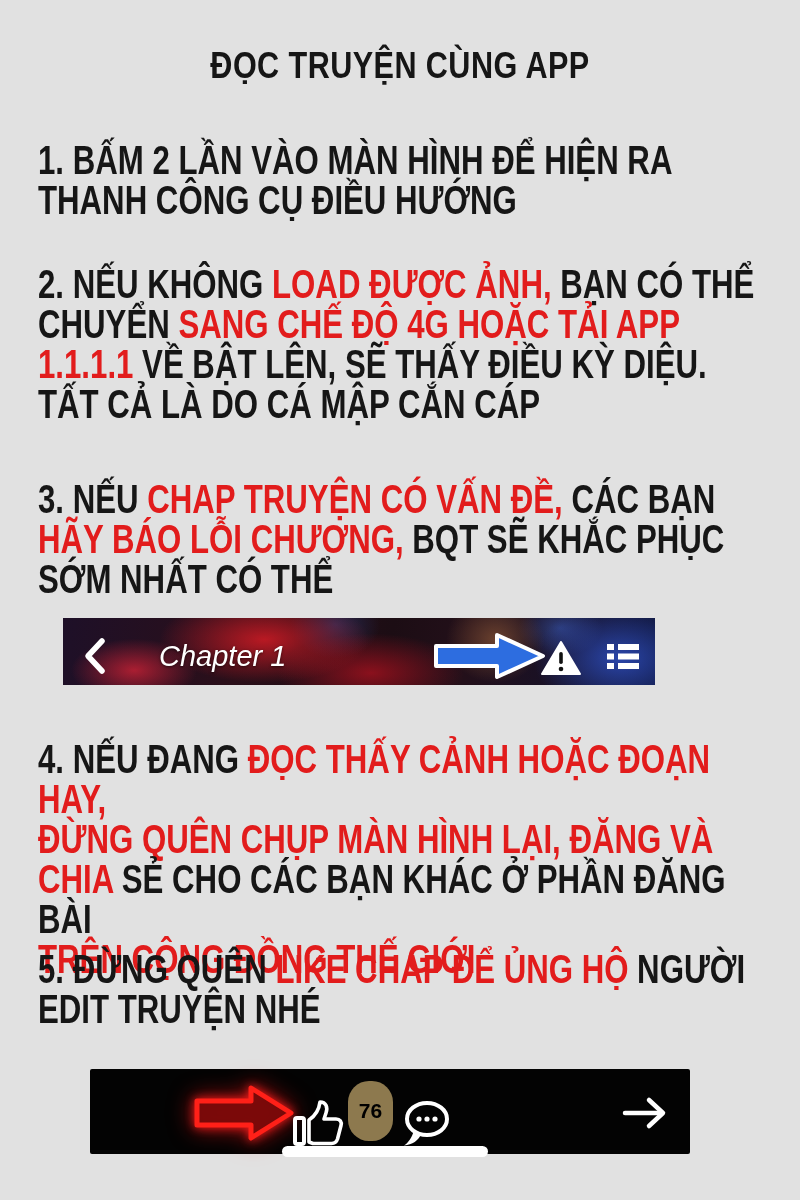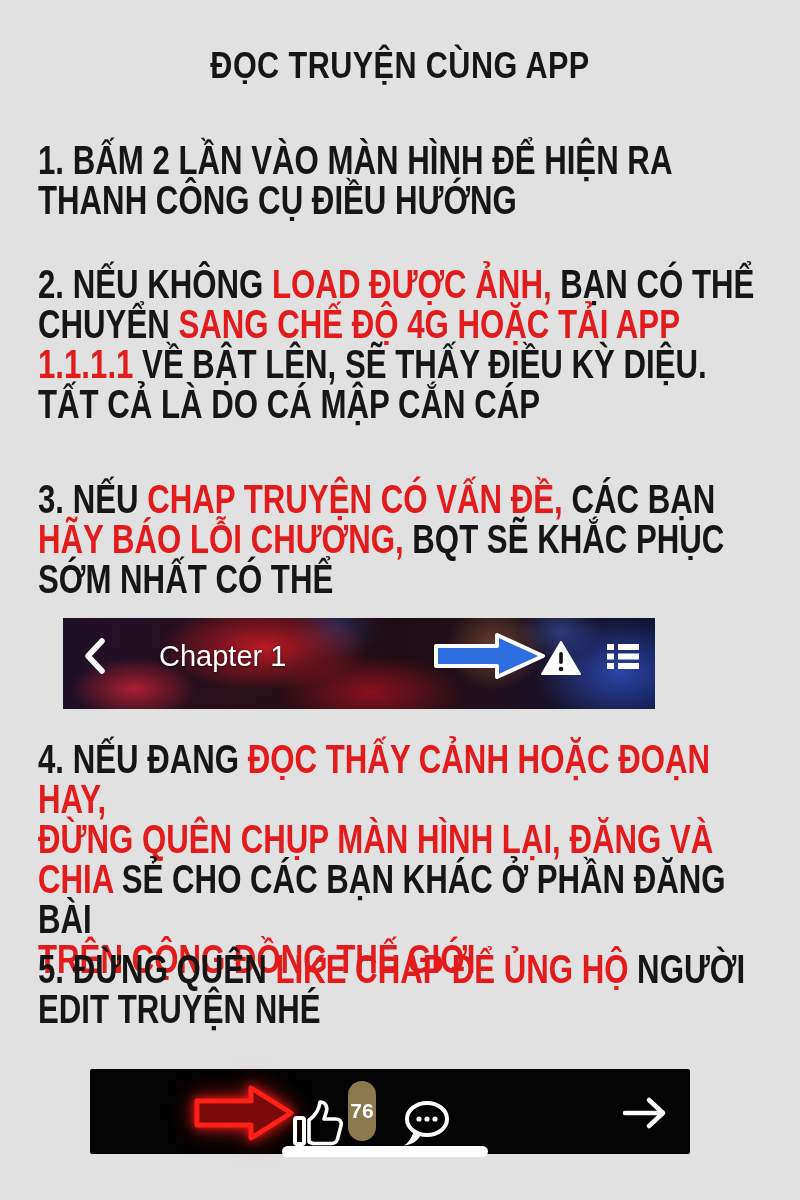--- a/index.html
+++ b/index.html
@@ -18,55 +18,56 @@
 
   .page-title{
     position:absolute;left:0;top:46px;width:800px;text-align:center;
     font-weight:bold;font-size:36px;line-height:40px;color:var(--ink,#161616);
     transform:scaleX(0.85);transform-origin:50% 0;
     letter-spacing:0.5px;
   }
 
   
   .chapter-bar{
-    position:absolute;left:63px;top:618px;width:592px;height:91px;
+    position:absolute;left:63px;top:618px;width:592px;height:67px;
     background-color:#160b14;
     background-image:
       radial-gradient(ellipse 90px 45px at 12% 78%, rgba(215,35,55,.75), transparent 70%),
       radial-gradient(ellipse 150px 62px at 34% 32%, rgba(226,28,38,.78), transparent 70%),
       radial-gradient(ellipse 130px 55px at 52% 82%, rgba(185,18,32,.7), transparent 72%),
       radial-gradient(ellipse 60px 45px at 46% 10%, rgba(40,60,120,.6), transparent 75%),
       radial-gradient(ellipse 70px 62px at 73% 32%, rgba(118,72,48,.85), transparent 70%),
       radial-gradient(ellipse 115px 75px at 94% 60%, rgba(48,82,200,.8), transparent 75%),
       radial-gradient(ellipse 60px 40px at 84% 15%, rgba(60,95,190,.55), transparent 70%),
       linear-gradient(100deg,#1e1028 0%,#2b0f19 30%,#1c0d14 55%,#23101a 68%,#0d1233 100%);
     overflow:hidden;
+    font-style:italic;
   }
   .chapter-bar .back{position:absolute;left:20px;top:19px;width:24px;height:38px;}
   .chapter-title{
     position:absolute;left:96px;top:22px;
     color:#fff;font-size:29px;font-weight:normal;line-height:32px;
     text-shadow:0 1px 3px rgba(0,0,0,.6);
   }
   .blue-arrow{position:absolute;left:370px;top:14px;width:114px;height:48px;}
   .warn{position:absolute;left:478px;top:23px;width:40px;height:34px;}
   .menu{position:absolute;left:544px;top:26px;width:32px;height:25px;}
 
   
   .bottom-bar{
     position:absolute;left:90px;top:1069px;width:600px;height:85px;
     background:#030303;border-radius:2px;
   }
   .red-arrow{position:absolute;left:103px;top:14px;width:102px;height:60px;
     filter:drop-shadow(0 0 5px rgba(255,30,30,.95)) drop-shadow(0 0 11px rgba(255,20,20,.65));}
   .thumb{position:absolute;left:203px;top:29px;width:52px;height:50px;}
   .like-badge{
-    position:absolute;left:258px;top:12px;width:28px;height:60px;border-radius:21px;
+    position:absolute;left:258px;top:12px;width:45px;height:60px;border-radius:21px;
     background:var(--badge,#8d794e);display:flex;align-items:center;justify-content:center;
-    color:#ffffff;font-size:21px;font-weight:bold;
+    color:#000000;font-size:21px;font-weight:bold;
   }
   .bubble{position:absolute;left:311px;top:31px;width:50px;height:48px;}
   .next-arrow{position:absolute;left:532px;top:24px;width:46px;height:40px;}
   .progress-strip{
     position:absolute;left:192px;top:77px;width:206px;height:11px;
     background:#fff;border-radius:6px;
   }
 </style>
 </head>
 <body>

